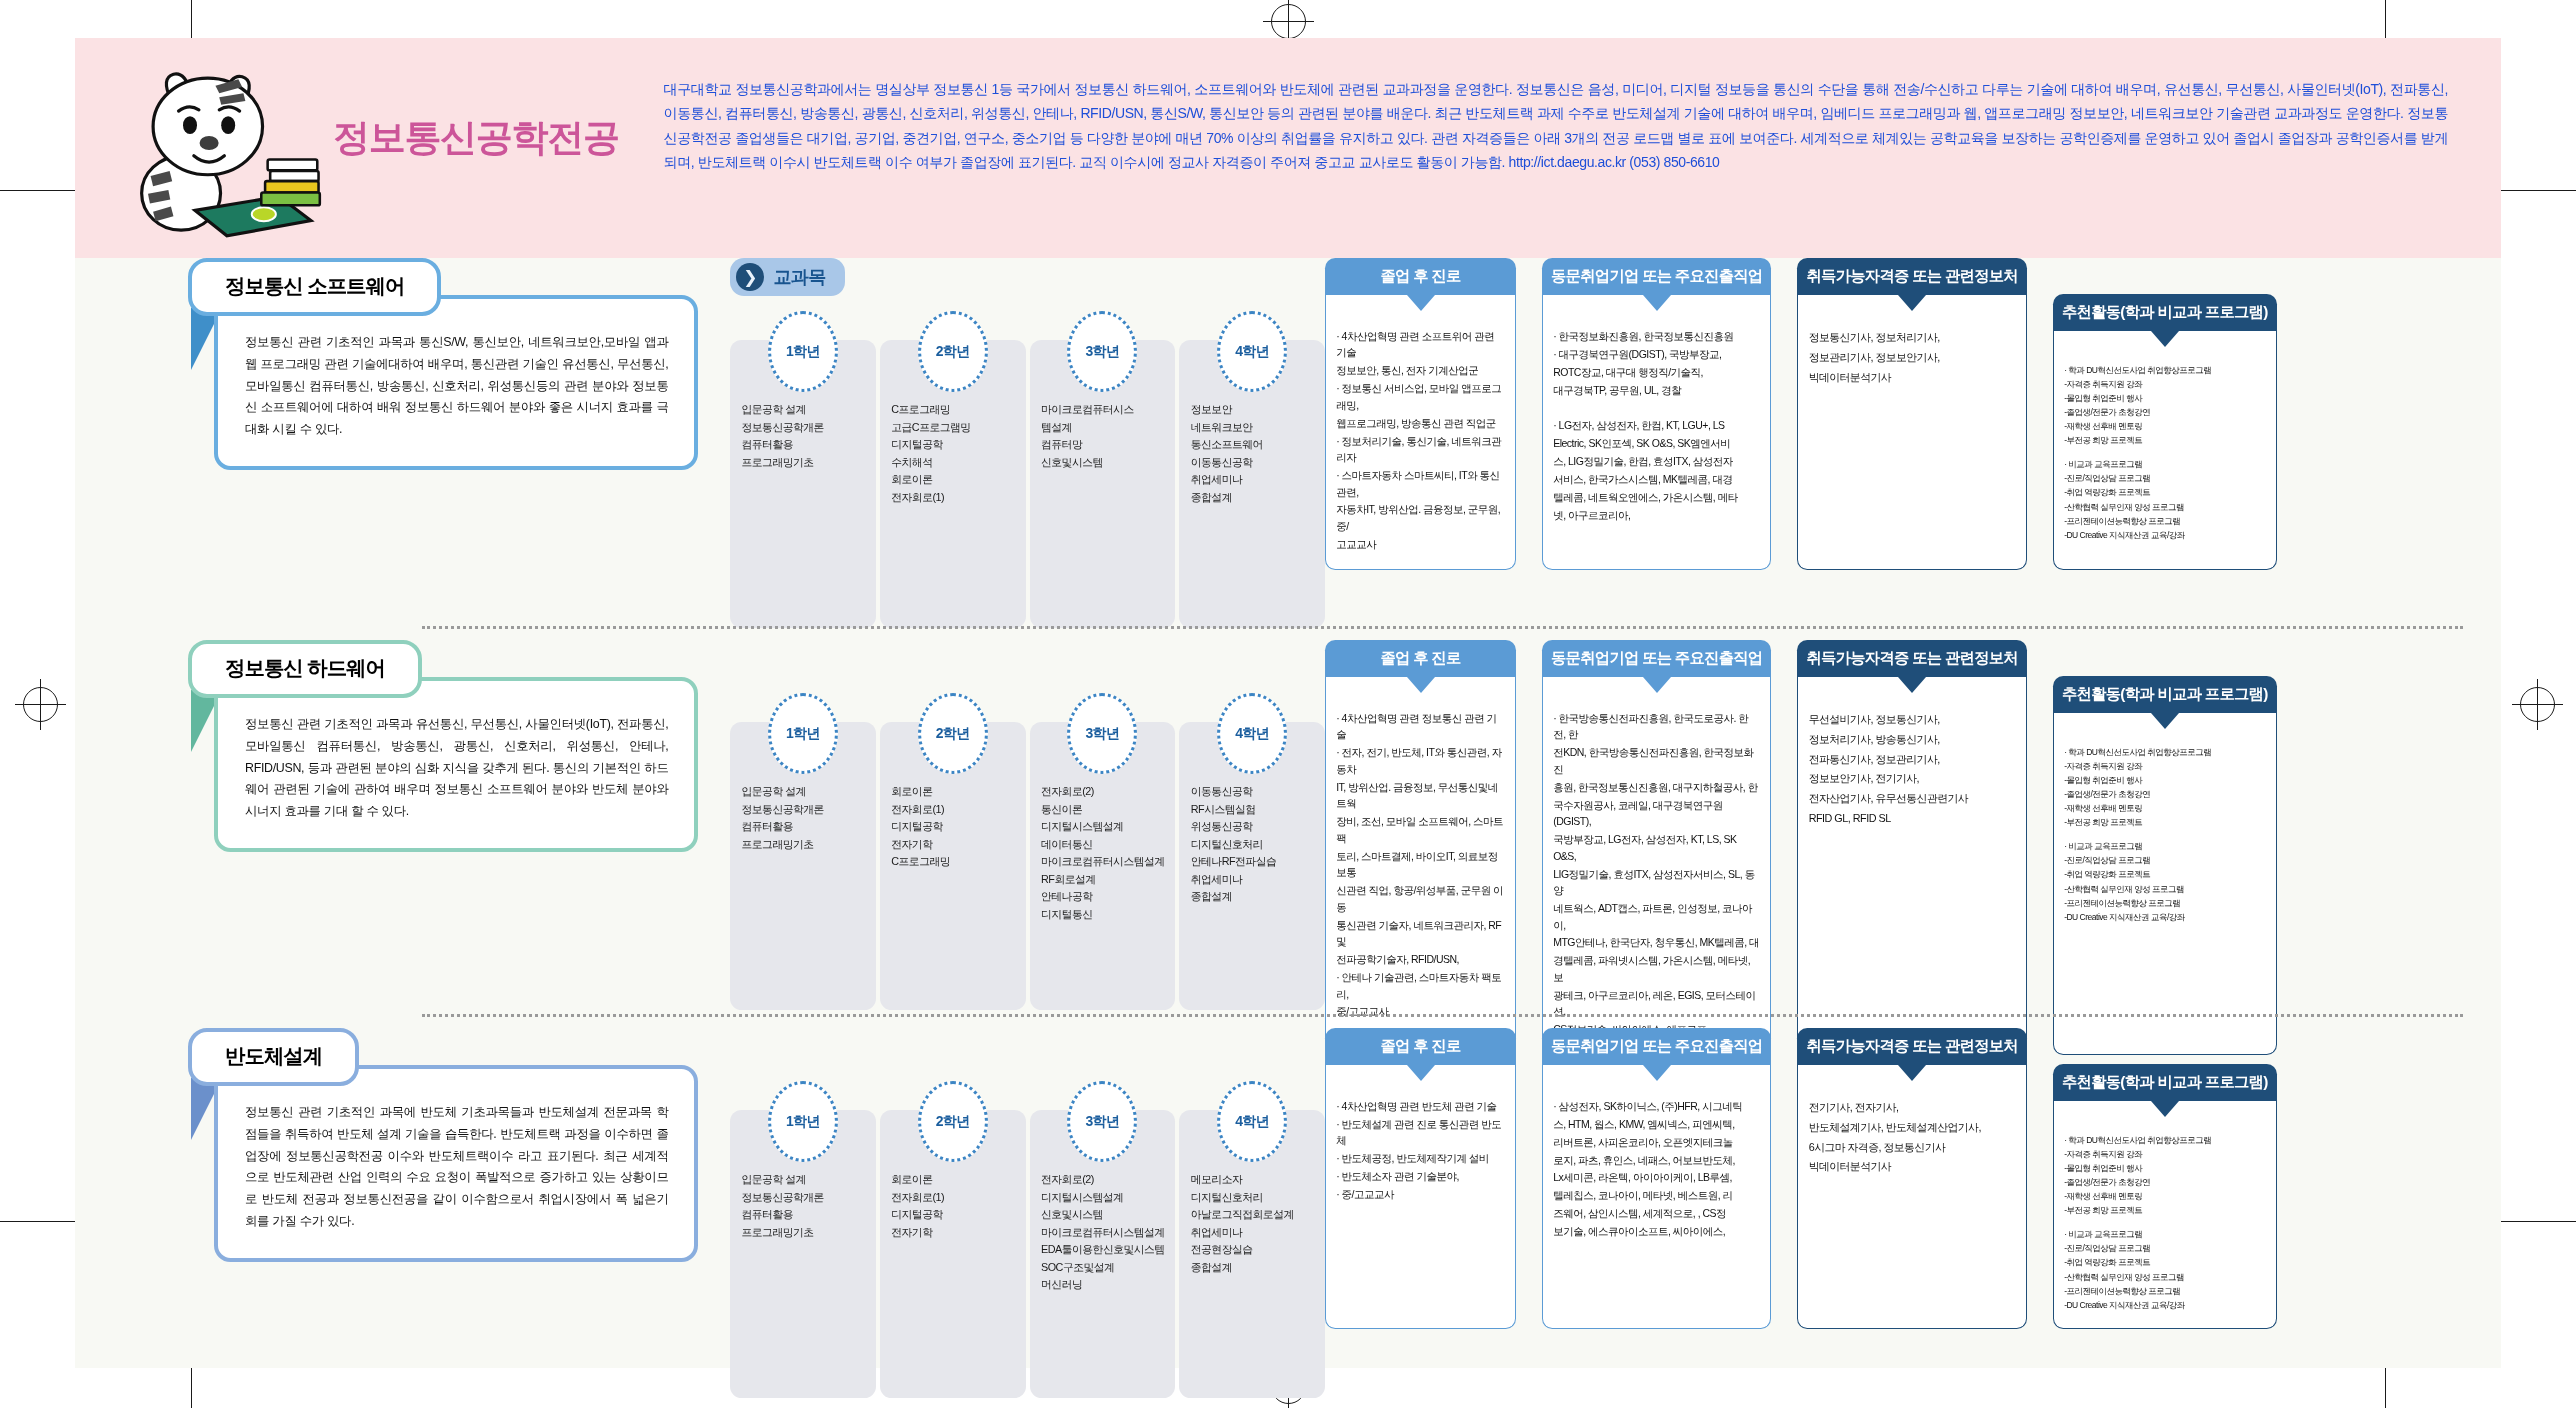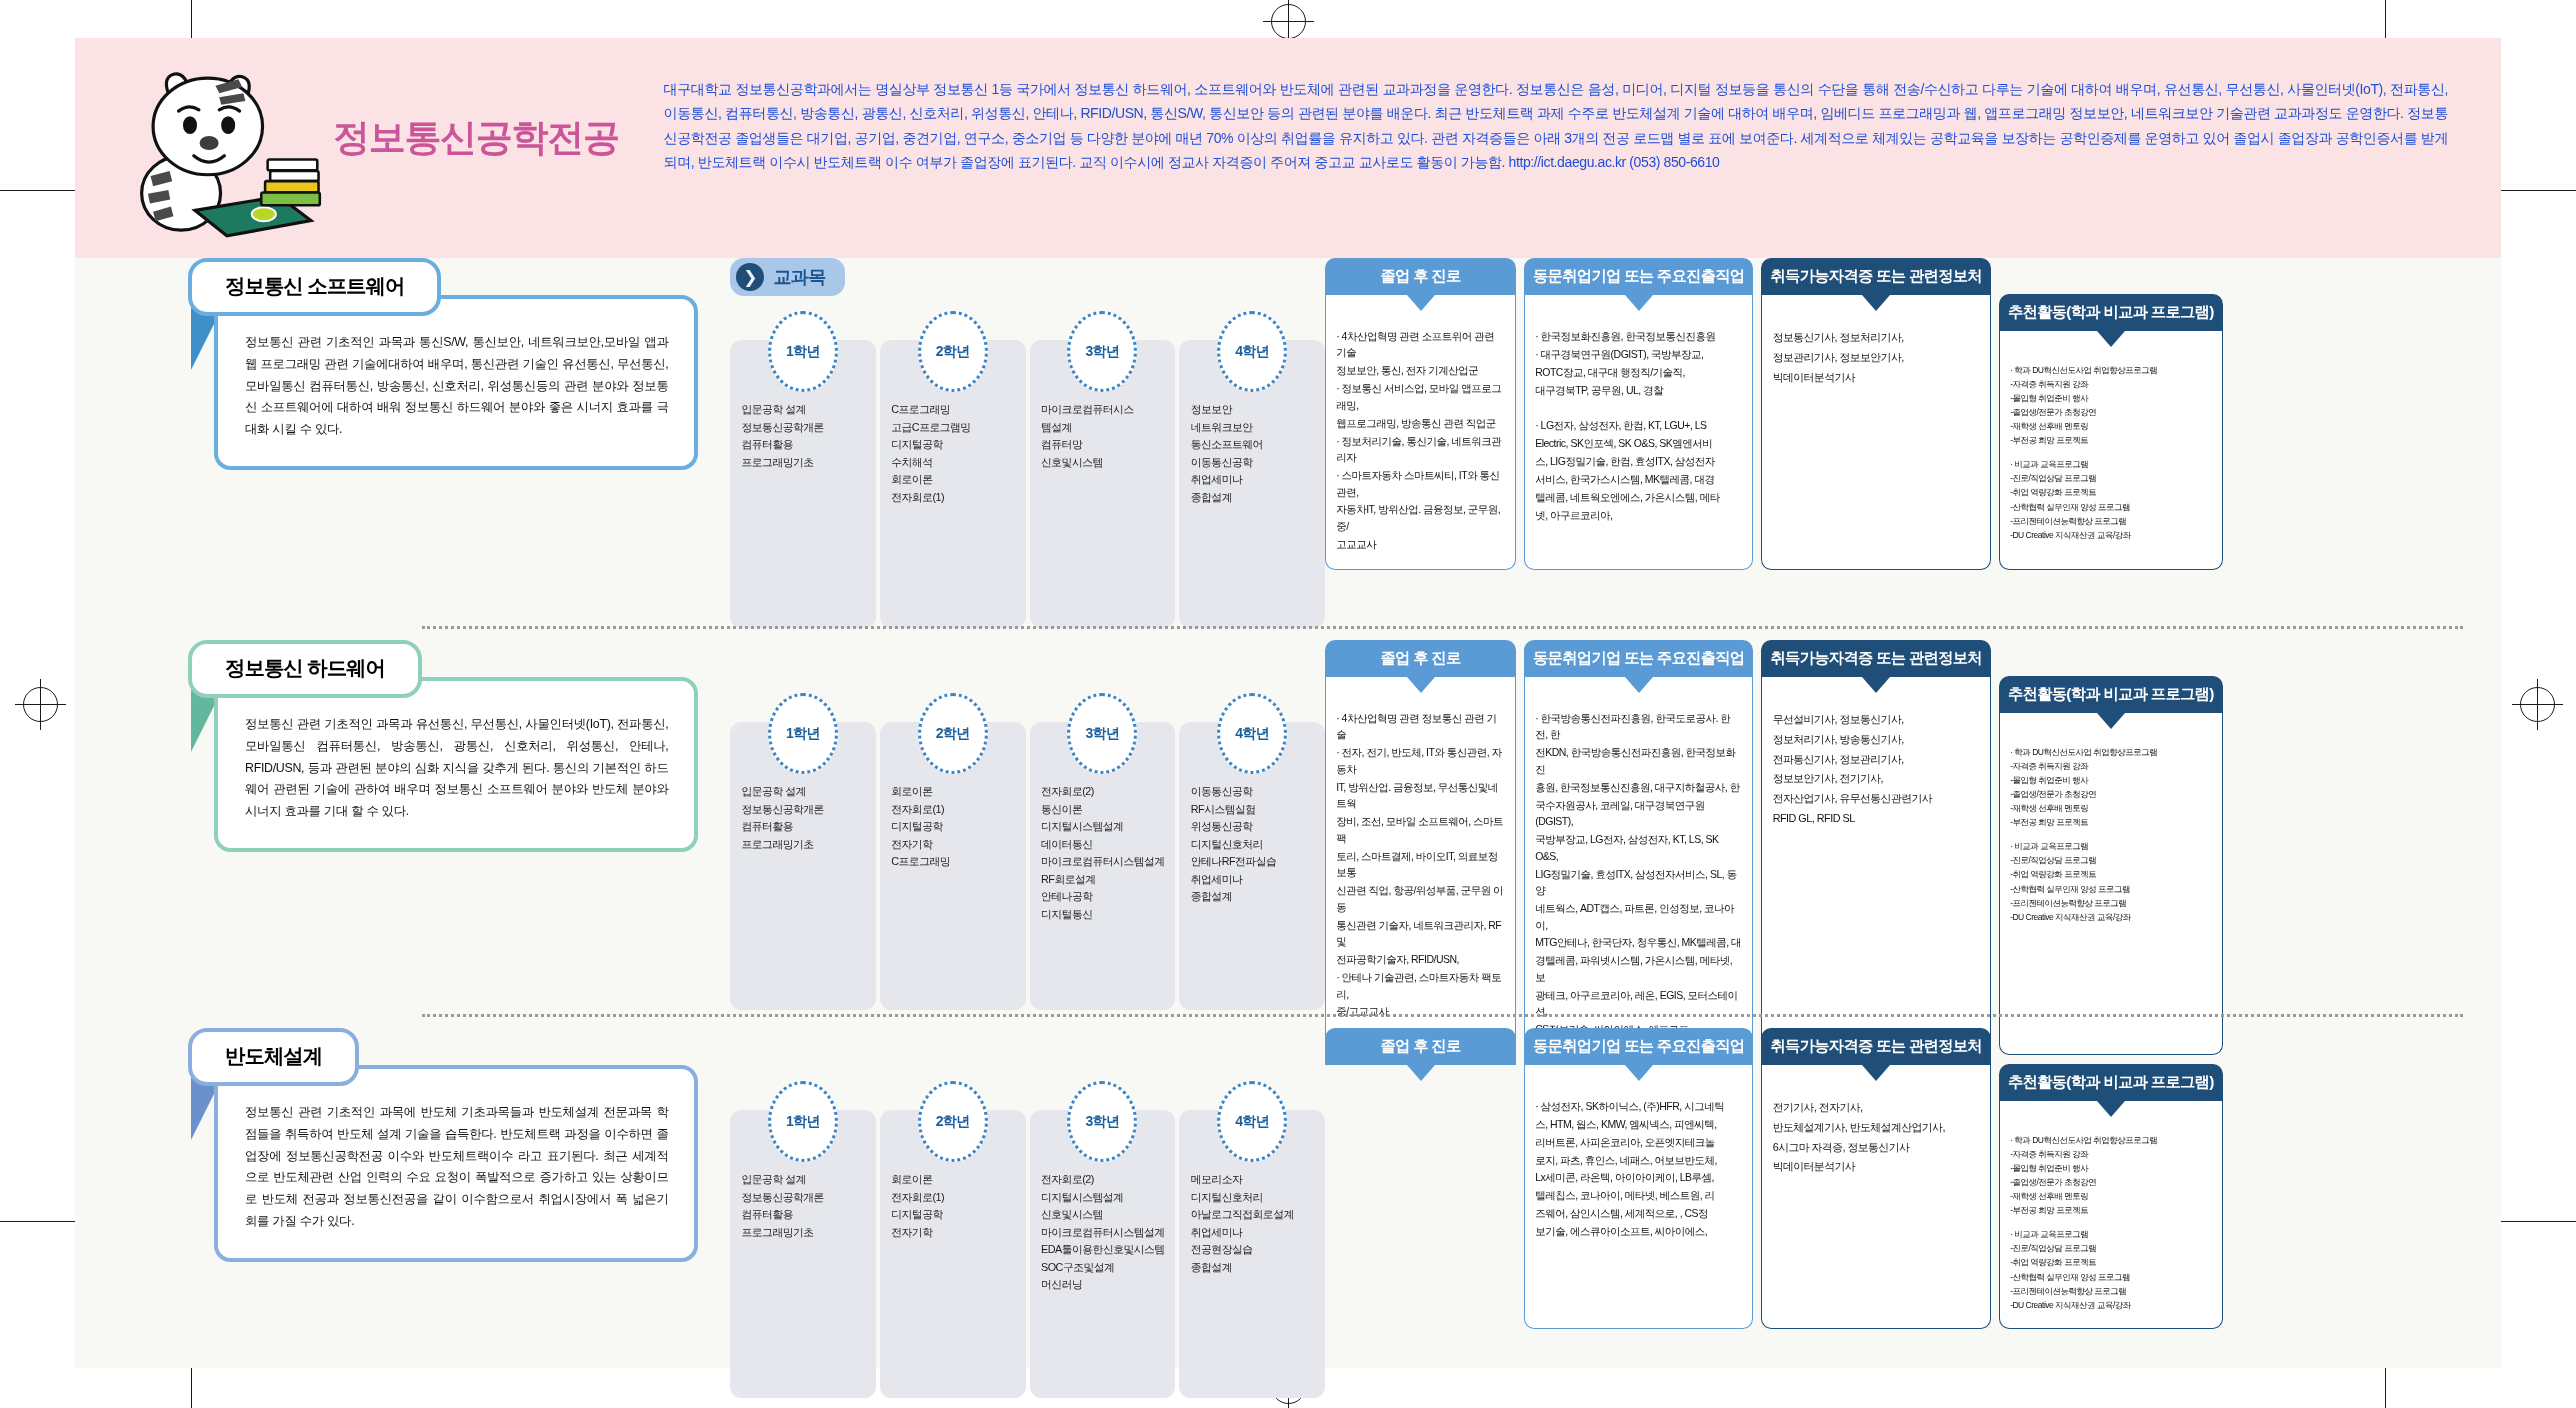--- a/index.html
+++ b/index.html
@@ -84,21 +84,21 @@
              justify-content:center;z-index:2;}
   .year-pill span{font-size:14px;font-weight:bold;color:#1b5e9e;
                   letter-spacing:-0.6px;}
   .year-box{background:#e6e7ec;border-radius:11.5px;min-height:210px;
             padding:61px 6.4px 16.5px 11.5px;}
   .year-box li{list-style:none;font-size:10.8px;line-height:1.62;color:#1a1a1a;
                letter-spacing:-0.5px;}
   .year-box ul{margin:0;padding:0;}
 
   
-  .cards{flex:1;display:flex;gap:8px;padding-right:38px;}
+  .cards{flex:1;display:flex;gap:26px;padding-right:38px;}
   .card{position:relative;display:flex;flex-direction:column;}
   .card-hd{position:relative;border-radius:10.2px 10.2px 0 0;
            padding:7.6px 9px 8.3px 9px;text-align:center;z-index:2;}
   .card-hd span{font-size:15.3px;font-weight:bold;color:#fff;
                 letter-spacing:-0.7px;white-space:nowrap;}
   .card-hd:after{content:"";position:absolute;left:50%;margin-left:-14px;
                  bottom:-16.5px;width:0;height:0;border-left:14px solid transparent;
                  border-right:14px solid transparent;}
   .card-bd{flex:1;border:1.6px solid;border-top:none;border-radius:0 0 10.2px 10.2px;
            background:#fff;padding:33px 10.2px 15.3px 10.2px;}
@@ -555,20 +555,27 @@
                     </ul>
                   </div>
                 </div>
               </div>
       </div>
 
       <div class="cards">
         <div class="card c-lite w-career">
           <div class="card-hd">
             <span class="js-hd-career">졸업 후 진로</span></div>
+          <div class="card-bd js-bd-career">
+                  <p>· 4차산업혁명 관련 반도체 관련 기술</p>
+                  <p>· 반도체설계 관련 진로 통신관련 반도체</p>
+                  <p>· 반도체공정, 반도체제작기계 설비</p>
+                  <p>· 반도체소자 관련 기술분야,</p>
+                  <p>· 중/고교교사</p>
+                </div>
         </div>
         <div class="card c-lite w-company">
           <div class="card-hd">
             <span class="js-hd-company">동문취업기업 또는 주요진출직업</span></div>
           <div class="card-bd js-bd-company">
                   <p>· 삼성전자, SK하이닉스, (주)HFR, 시그네틱</p>
                   <p>스, HTM, 웝스, KMW, 엠씨넥스, 피엔씨텍,</p>
                   <p>리버트론, 사피온코리아, 오픈엣지테크놀</p>
                   <p>로지, 파츠, 휴인스, 네패스, 어보브반도체,</p>
                   <p>Lx세미콘, 라온텍, 아이아이케이, LB루셈,</p>

